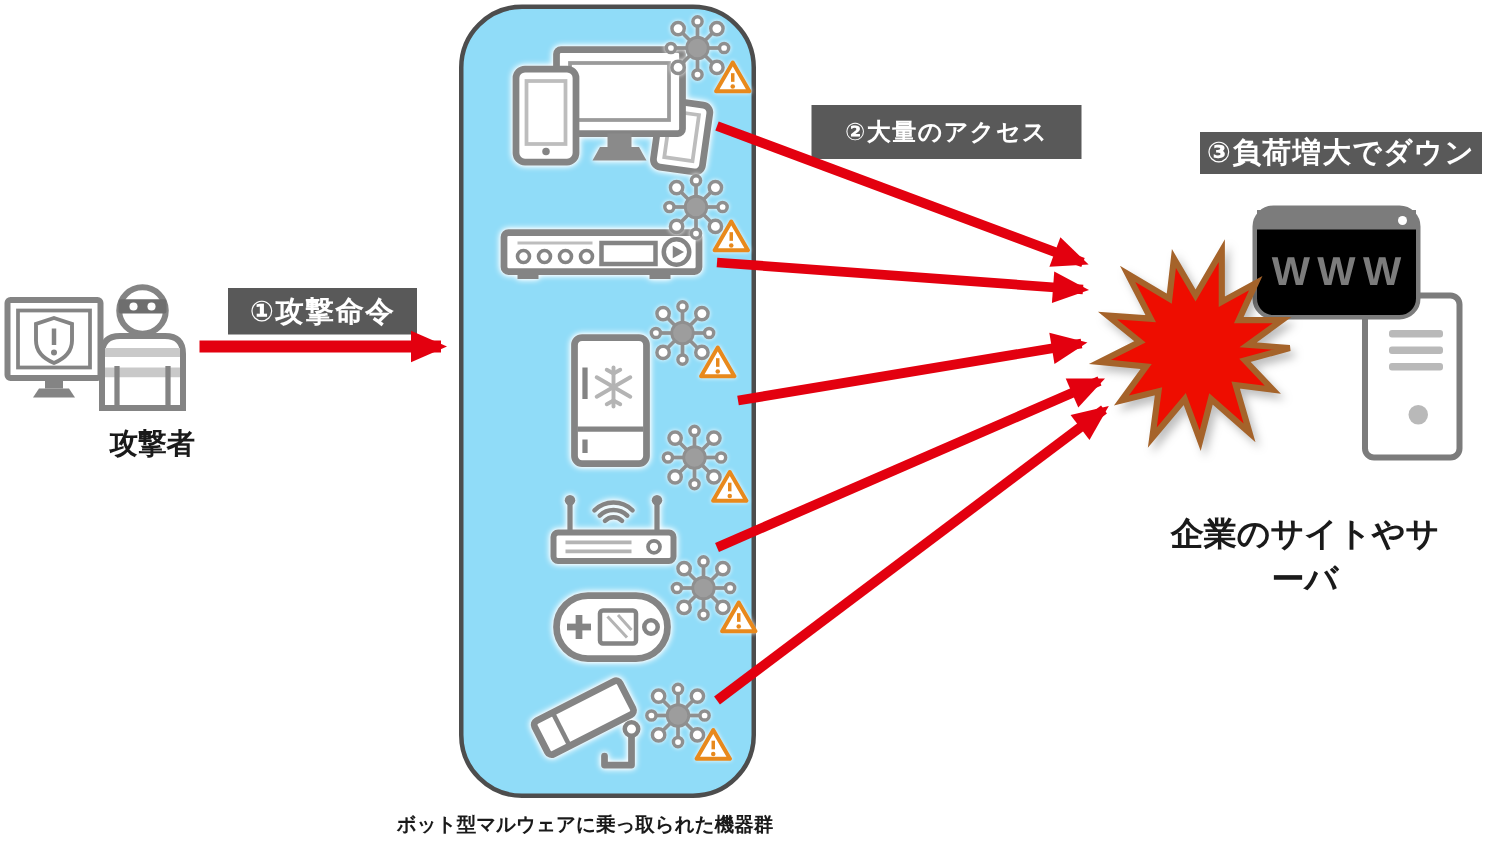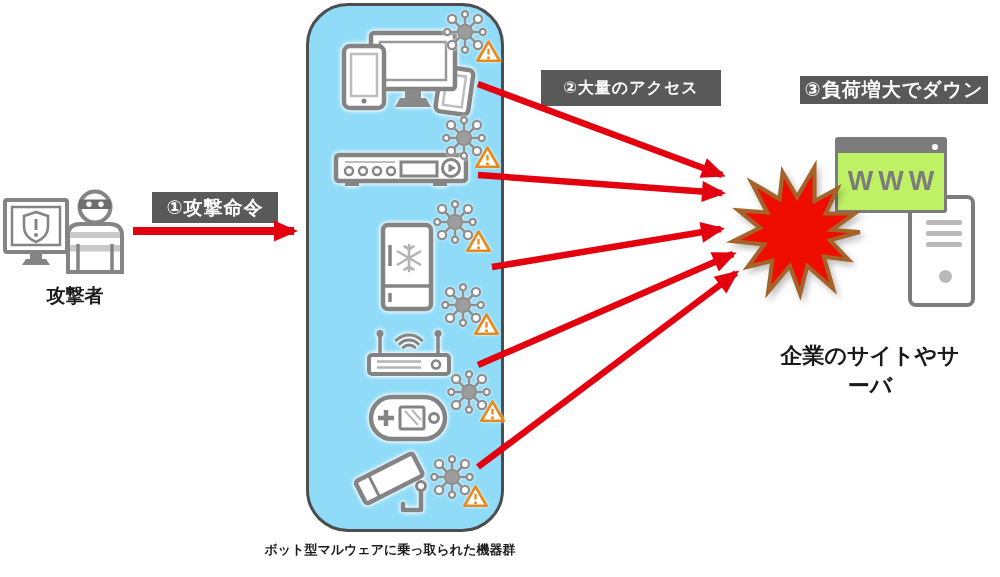--- a/index.html
+++ b/index.html
@@ -21,22 +21,22 @@
   .botnet-box{
     position:absolute;left:306px;top:3px;width:198px;height:529px;
     background:#90dcf8;border:3px solid #4d4d4d;border-radius:42px;box-sizing:border-box;
   }
   .device{position:absolute;filter:drop-shadow(0 0 2px rgba(255,255,255,.95)) drop-shadow(0 0 1px rgba(255,255,255,.9));}
   .badge{position:absolute;filter:drop-shadow(0 0 1.5px rgba(255,255,255,.95));}
   .badge .warn{position:absolute;left:33px;top:30px;}
   svg{overflow:visible;display:block;}
   
   .browser{
-    position:absolute;left:835px;top:137px;width:112px;height:76px;background:#bef264;
-    border:3.5px solid #7c7c7c;border-radius:3px;box-sizing:border-box;z-index:2;
+    position:absolute;left:835px;top:137px;width:112px;height:76px;background:#000000;
+    border:3.5px solid #7c7c7c;border-radius:14px;box-sizing:border-box;z-index:2;
   }
   .browser .titlebar{position:absolute;left:0;top:0;right:0;height:13px;background:#7c7c7c;}
   .browser .titledot{position:absolute;right:6px;top:3.5px;width:6px;height:6px;border-radius:50%;background:#fff;}
   .browser .www{
     position:absolute;left:0;right:0;top:13px;bottom:0;display:flex;align-items:center;justify-content:center;
     color:#7c7c7c;font-weight:bold;font-size:27px;letter-spacing:5px;padding-left:5px;
   }
   
   .tower{
     position:absolute;left:908px;top:195px;width:67px;height:112px;background:#fff;
@@ -68,25 +68,25 @@
       <rect x="77" y="11.5" width="32" height="9.5" rx="1.5" fill="#6e6e6e"></rect>
       <circle cx="87" cy="16.3" r="2.7" fill="#fff"></circle>
       <circle cx="99" cy="16.3" r="2.7" fill="#fff"></circle>
       <path d="M66,84 L66,48 Q66,36 78,36 L108,36 Q120,36 120,48 L120,84 Z" fill="#fff" stroke="#848484" stroke-width="4"></path>
       <rect x="68" y="44" width="50" height="6" fill="#c9c9c9"></rect>
       <rect x="68" y="57" width="50" height="6.5" fill="#c9c9c9"></rect>
       <line x1="76" y1="56" x2="76" y2="82" stroke="#848484" stroke-width="3.5"></line>
       <line x1="110" y1="56" x2="110" y2="82" stroke="#848484" stroke-width="3.5"></line>
     </svg>
   </div>
-  <div class="caption" style="left:20px;top:283px;width:110px;font-size:19px;">攻撃者</div>
+  <div class="caption" style="left:20px;top:283px;width:110px;font-size:19px;text-align:right;">攻撃者</div>
 
   <div class="step-label" style="left:152px;top:192px;width:126px;height:31px;font-size:19px;">①攻撃命令</div>
   <div class="step-label" style="left:541px;top:70px;width:180px;height:36px;font-size:16px;">②大量のアクセス</div>
-  <div class="step-label" style="left:800px;top:76px;width:188px;height:28px;font-size:19px;">③負荷増大でダウン</div>
+  <div class="step-label" style="left:800px;top:88px;width:188px;height:28px;font-size:19px;">③負荷増大でダウン</div>
 
   <div class="botnet-box">
 
     <div class="device" style="left:32px;top:24px;">
       <svg width="132" height="82" viewBox="0 0 132 82">
         <g transform="rotate(8 112 60)">
           <rect x="97" y="38" width="33" height="45" rx="5" fill="#fff" stroke="#848484" stroke-width="4.5"></rect>
           <rect x="104" y="45" width="19" height="31" fill="#fff" stroke="#bdbdbd" stroke-width="2.5"></rect>
         </g>
         <rect x="30" y="3" width="84" height="56" rx="3" fill="#fff" stroke="#848484" stroke-width="4.5"></rect>

